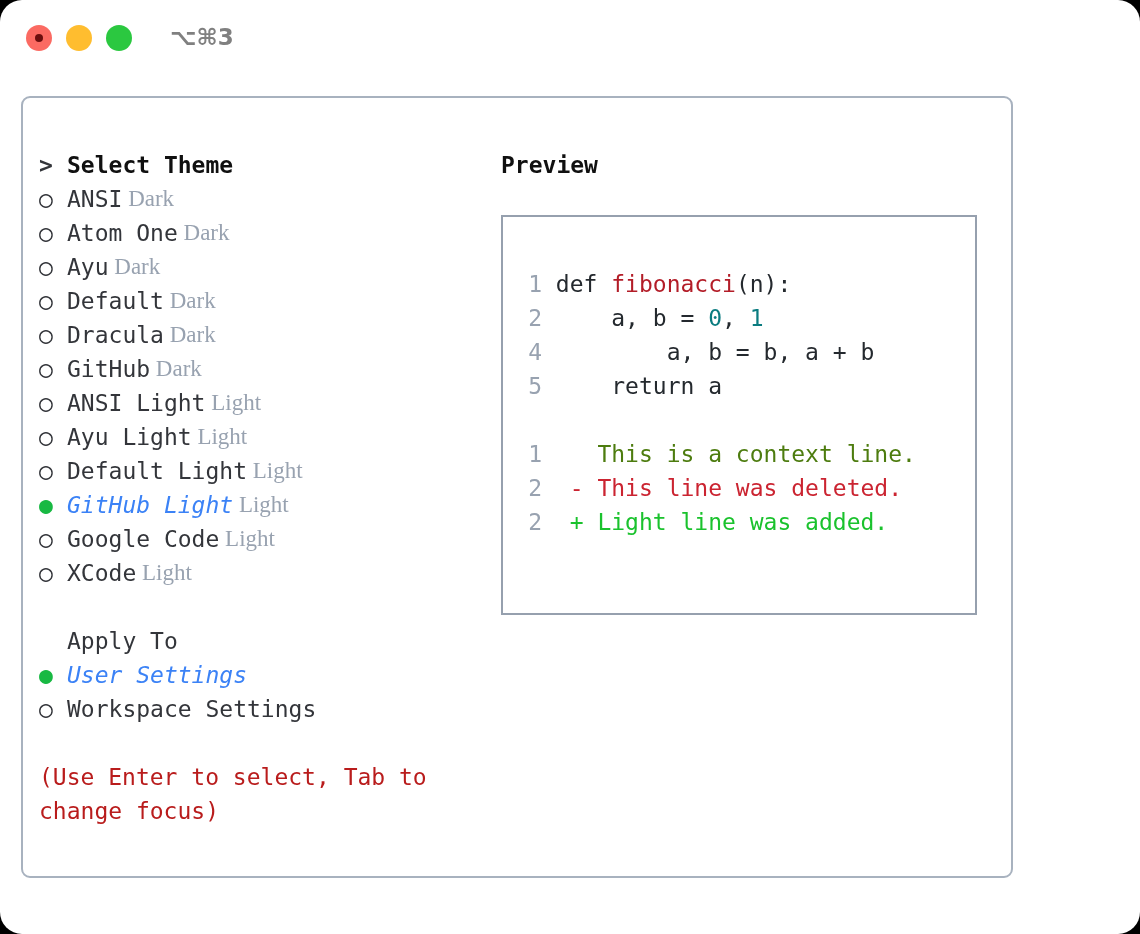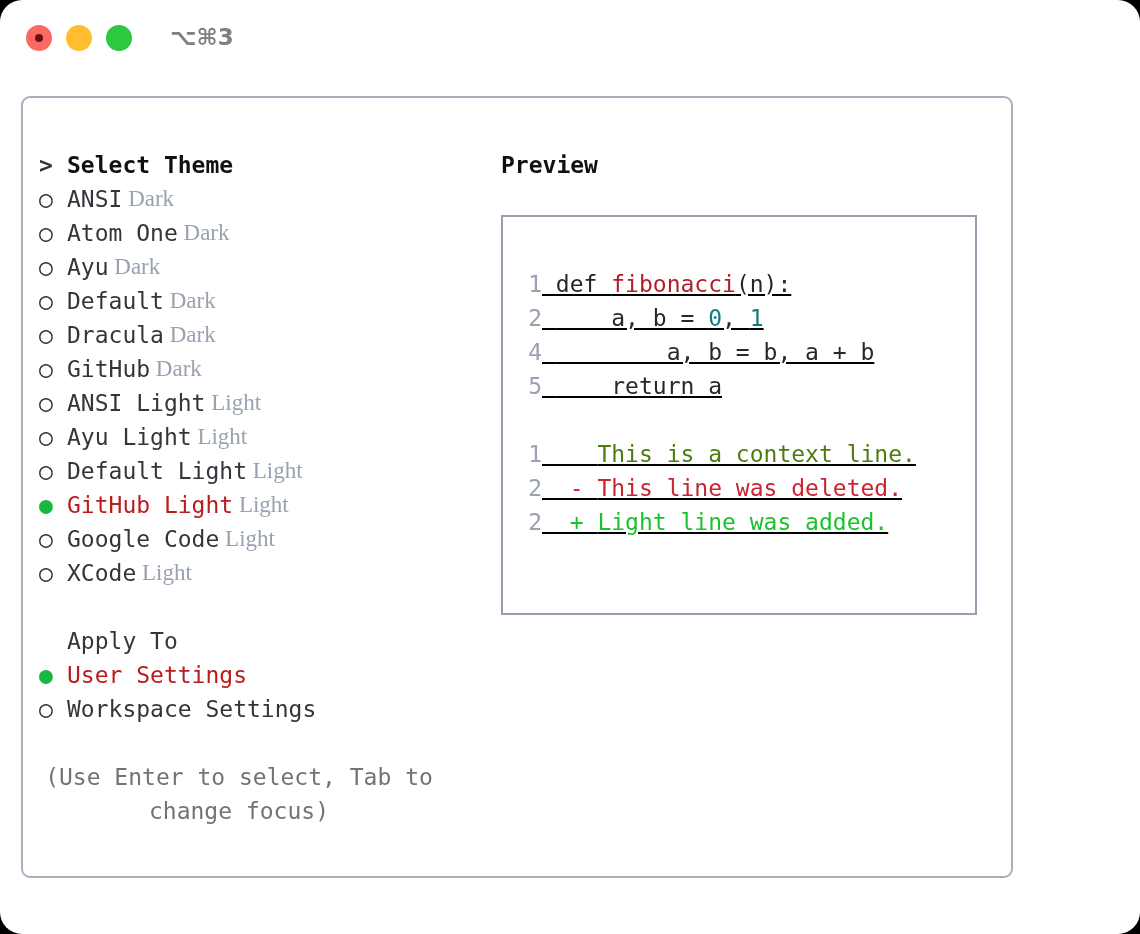--- a/index.html
+++ b/index.html
@@ -112,34 +112,33 @@
   .marker {
     display: inline-block;
     width: 28px;
     flex: 0 0 28px;
     color: #33353a;
     font-size: 23px;
     white-space: pre;
   }
   .marker.sel { color: #18b943; }
   .label      { color: #33353a; }
-  .label.sel  { color: #b91c1c; }
+  .label.sel  { color: #3b82f6; font-style: italic; }
   .muted      { color: #98a2b0; font-family: Liberation Serif, serif; }
   .gap        { color: transparent; }
 
   .section-gap { height: 34px; }
 
   .hint {
     margin-top: 34px;
     font-size: 23px;
     line-height: 34px;
-    color: #737373;
+    color: #b91c1c;
     width: 400px;
     white-space: normal;
-    text-align: center;
   }
 
   
   .right-col {
     position: absolute;
     left: 478px;
     top: 50px;
     width: 500px;
   }
   .preview-title {
@@ -156,21 +155,20 @@
     border: 2px solid #96a0ae;
     box-sizing: border-box;
     background: #ffffff;
     position: relative;
   }
   .code-area {
     position: absolute;
     left: 17px;
     top: 50px;
     right: 6px;
-    text-decoration: underline;
   }
   .code-line {
     font-size: 23px;
     line-height: 34px;
     white-space: pre;
     color: #24292e;
   }
   .lineno {
     display: inline-block;
     width: 22px;

